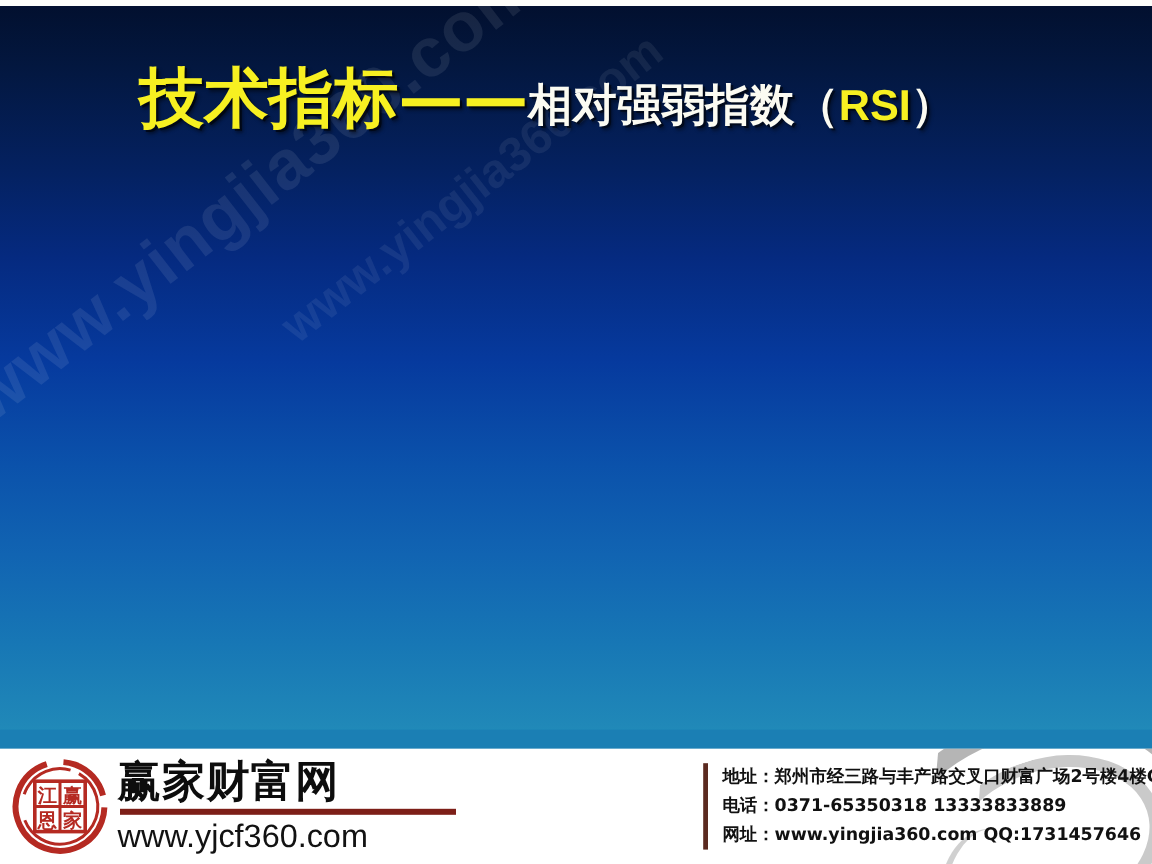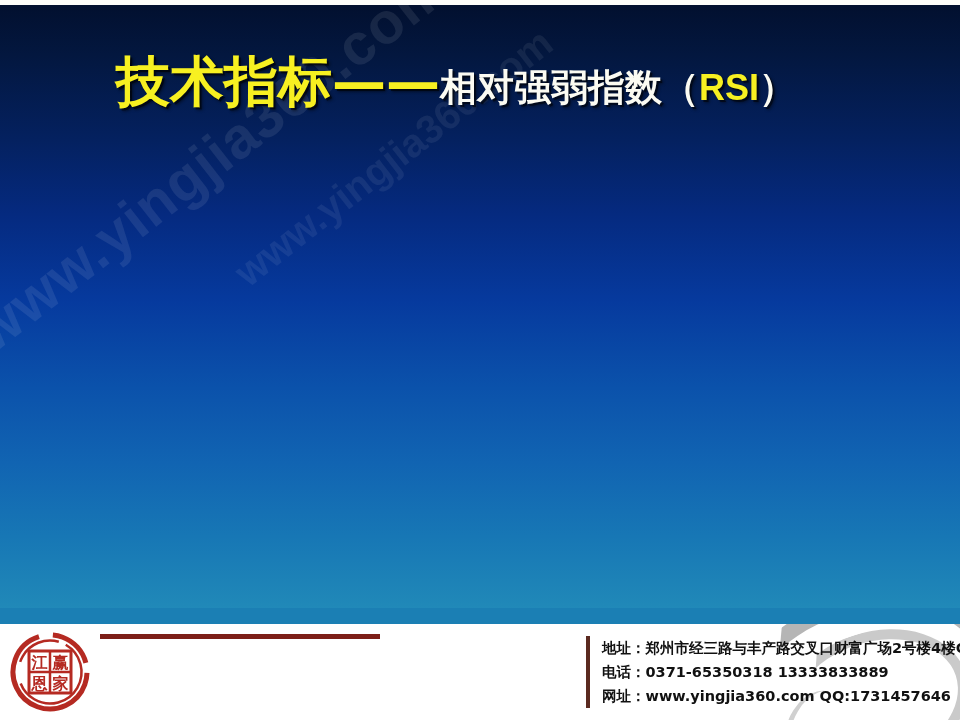--- a/index.html
+++ b/index.html
@@ -195,21 +195,23 @@
         <line x1="42" y1="22" x2="42" y2="62" stroke="#b52a22" stroke-width="2.5"></line>
         <line x1="22" y1="42" x2="62" y2="42" stroke="#b52a22" stroke-width="2.5"></line>
         <text x="31.5" y="38" font-family="DejaVu Sans, Liberation Sans, sans-serif" font-size="16" font-weight="bold" fill="#b52a22" text-anchor="middle">江</text>
         <text x="52.5" y="38" font-family="DejaVu Sans, Liberation Sans, sans-serif" font-size="16" font-weight="bold" fill="#b52a22" text-anchor="middle">赢</text>
         <text x="31.5" y="59" font-family="DejaVu Sans, Liberation Sans, sans-serif" font-size="16" font-weight="bold" fill="#b52a22" text-anchor="middle">恩</text>
         <text x="52.5" y="59" font-family="DejaVu Sans, Liberation Sans, sans-serif" font-size="16" font-weight="bold" fill="#b52a22" text-anchor="middle">家</text>
       </svg>
     </div>
 
     <div class="brand">
+      <div class="brand-cn">赢家财富网</div>
       <div class="brand-rule"></div>
+      <div class="brand-url">www.yjcf360.com</div>
     </div>
 
     <div class="vdiv"></div>
 
     <div class="contact">
       <div class="contact-line">
         <span class="lbl">地址：</span><span>郑州市经三路与丰产路交叉口财富广场2号楼4楼C户</span>
       </div>
       <div class="contact-line">
         <span class="lbl">电话：</span><span>0371-65350318  13333833889</span>

